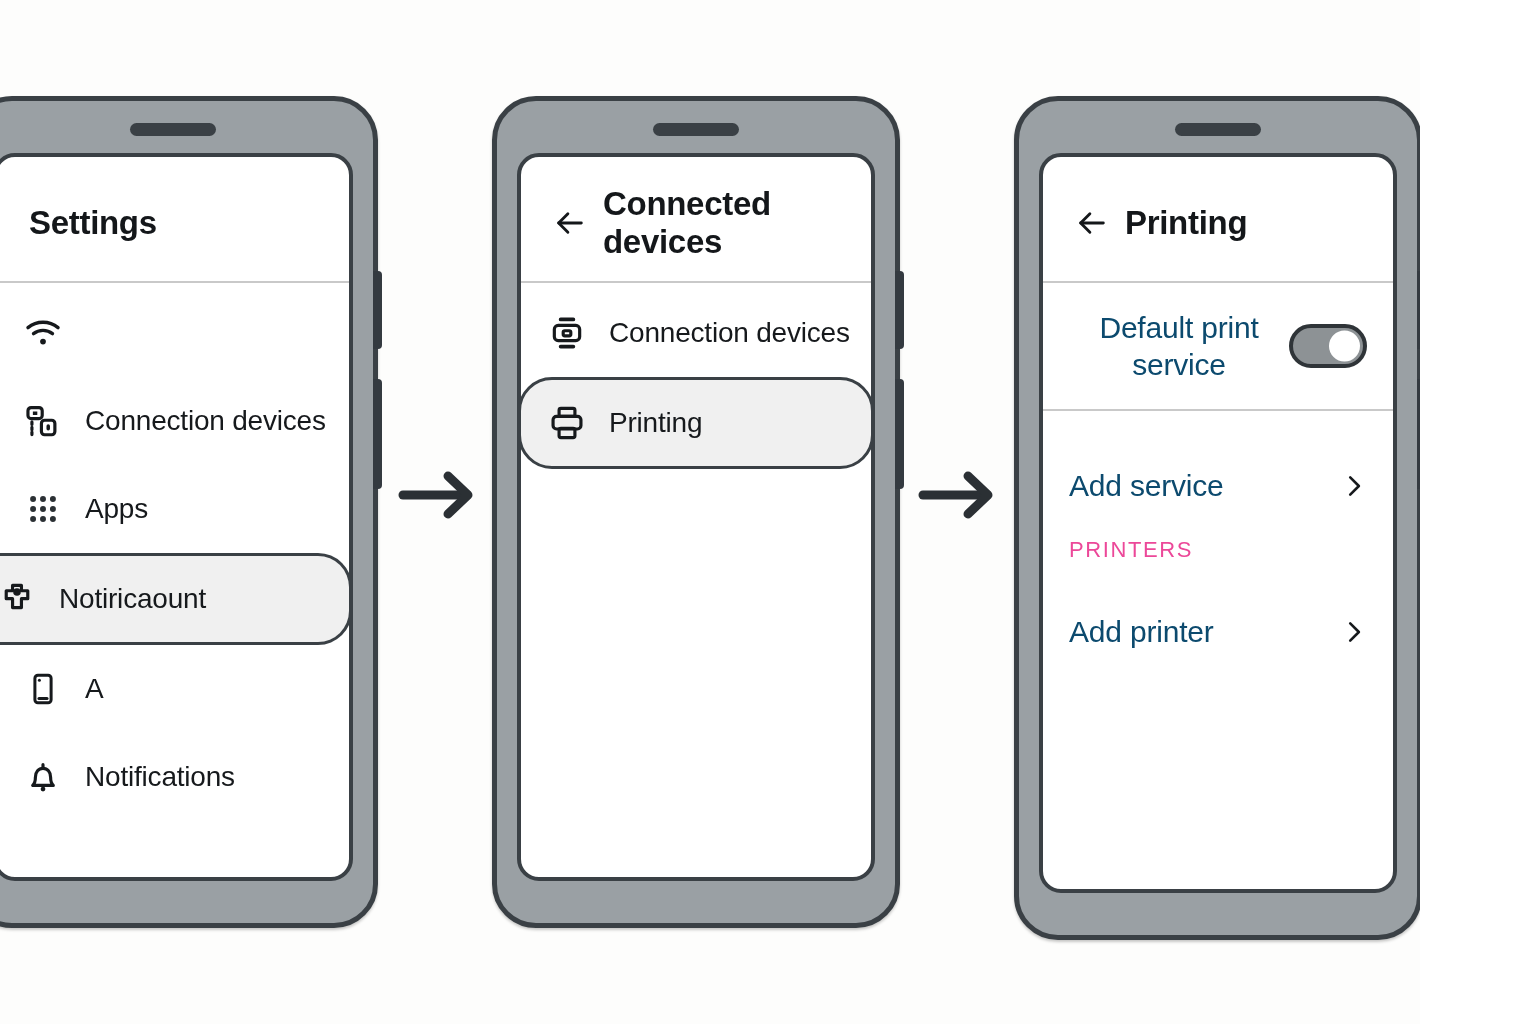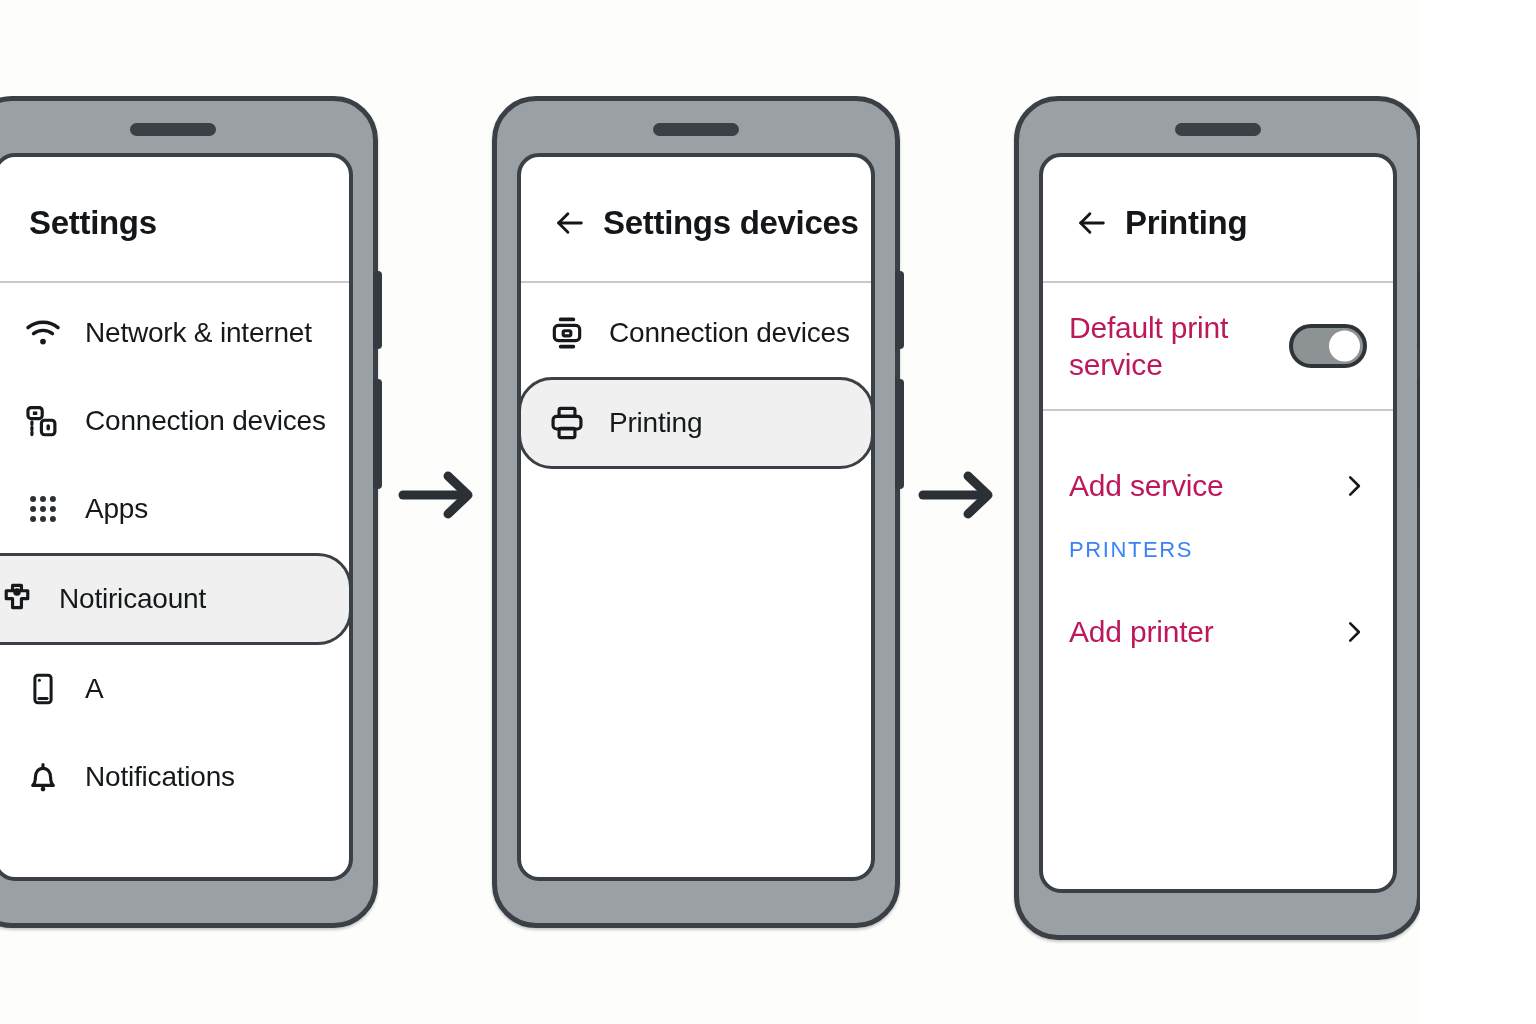--- a/index.html
+++ b/index.html
@@ -131,23 +131,24 @@
   
   .row3 {
     display: flex;
     align-items: center;
     justify-content: space-between;
     padding: 0 26px;
     box-sizing: border-box;
   }
   .row3 .lbl {
     font-size: 30px;
-    color: #be185d;
+    color: #0c4a6e;
     line-height: 1.25;
     letter-spacing: -0.2px;
+    text-align: center;
   }
   .toggle {
     width: 78px;
     height: 44px;
     border-radius: 24px;
     background: #8d9295;
     border: 4px solid #2f3438;
     box-sizing: border-box;
     position: relative;
     flex: none;
@@ -166,21 +167,21 @@
     width: 26px;
     height: 30px;
     flex: none;
     display: flex;
     align-items: center;
     justify-content: center;
   }
   .section-hdr {
     font-size: 22px;
     letter-spacing: 1.6px;
-    color: #3b82f6;
+    color: #ec4899;
     padding: 0 26px;
   }
   .hr-light {
     height: 2px;
     background: #c9c9c9;
     margin: 0;
   }
 
   
   .flowarrow {
@@ -207,21 +208,20 @@
         <div class="rows">
 
           <div class="row">
             <span class="ico">
               <svg width="38" height="38" viewBox="0 0 24 24" fill="none" stroke="#16191c" stroke-width="2.1" stroke-linecap="round">
                 <path d="M2.5 8.6a15 15 0 0 1 19 0"></path>
                 <path d="M6 12.4a9.6 9.6 0 0 1 12 0"></path>
                 <circle cx="12" cy="17.4" r="1.8" fill="#16191c" stroke="none"></circle>
               </svg>
             </span>
-            <span class="lbl">Network &amp; internet</span>
           </div>
 
           <div class="row">
             <span class="ico">
               <svg width="38" height="38" viewBox="0 0 24 24" fill="none" stroke="#16191c" stroke-width="2" stroke-linejoin="round">
                 <rect x="2.5" y="3.5" width="9" height="7" rx="2"></rect>
                 <rect x="5.6" y="6" width="2.8" height="2.2" fill="#16191c" stroke="none"></rect>
                 <rect x="11" y="11.5" width="8.5" height="9.2" rx="2"></rect>
                 <rect x="14.2" y="14" width="2.2" height="4" rx="1.1" fill="#16191c" stroke="none"></rect>
                 <path d="M5 12.6v1.6M5 16v1.6M5 19v1.6" stroke-linecap="round"></path>
@@ -298,21 +298,21 @@
 
     <div class="screen">
       <div class="scr">
         <div class="scr-title">
           <span class="back-arrow">
             <svg width="34" height="34" viewBox="0 0 24 24" fill="none" stroke="#14171a" stroke-width="2" stroke-linecap="round" stroke-linejoin="round">
               <path d="M20 12H4"></path>
                 <path d="M10.5 5.5L4 12l6.5 6.5"></path>
             </svg>
           </span>
-          <span>Settings devices</span>
+          <span>Connected devices</span>
         </div>
         <div class="divider"></div>
 
         <div class="rows">
 
           <div class="row">
             <span class="ico">
               <svg width="38" height="38" viewBox="0 0 24 24" fill="none" stroke="#16191c" stroke-width="2" stroke-linejoin="round">
                 <rect x="4" y="7.2" width="16" height="9.6" rx="2.4"></rect>
                 <rect x="9.6" y="10.6" width="4.8" height="3.2" rx="1"></rect>

